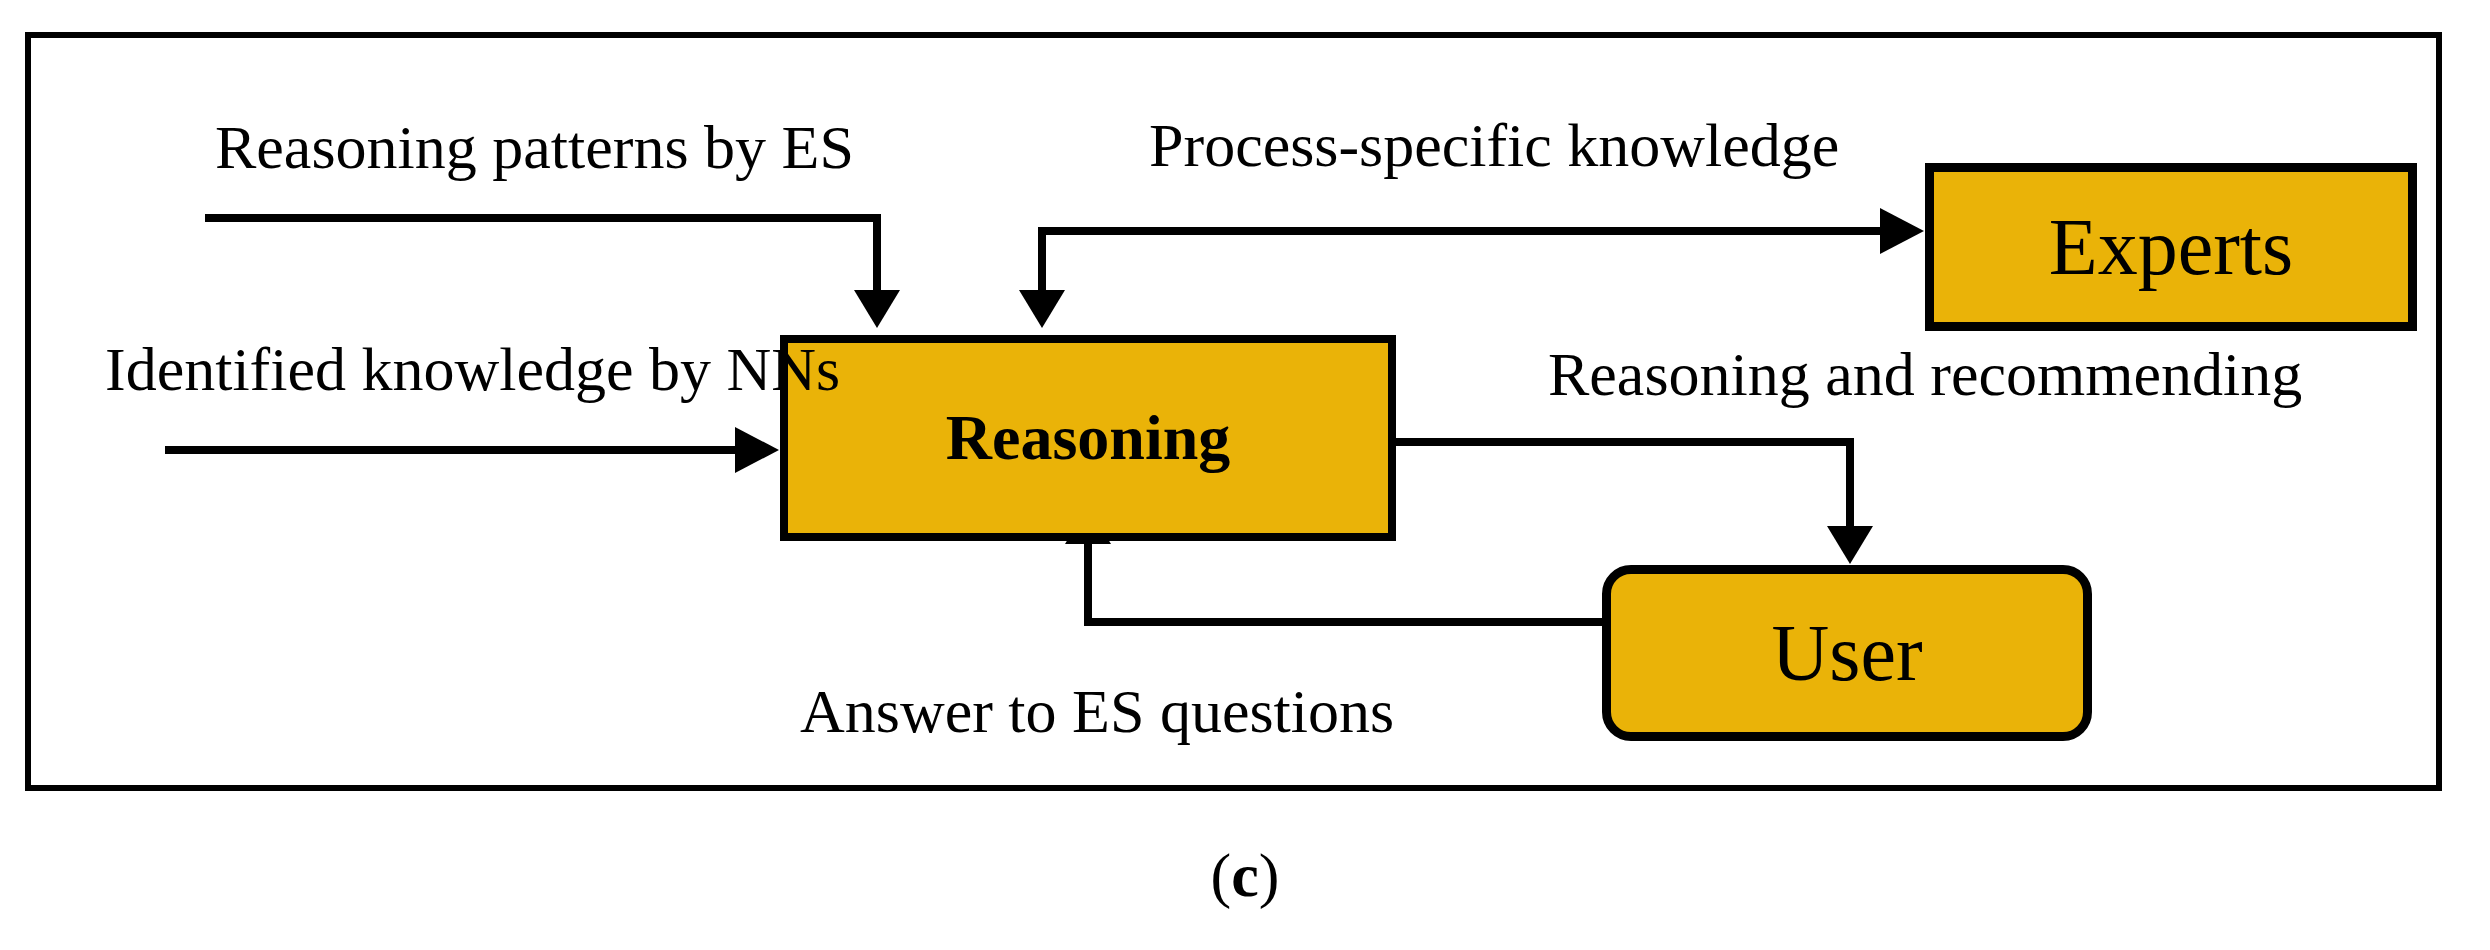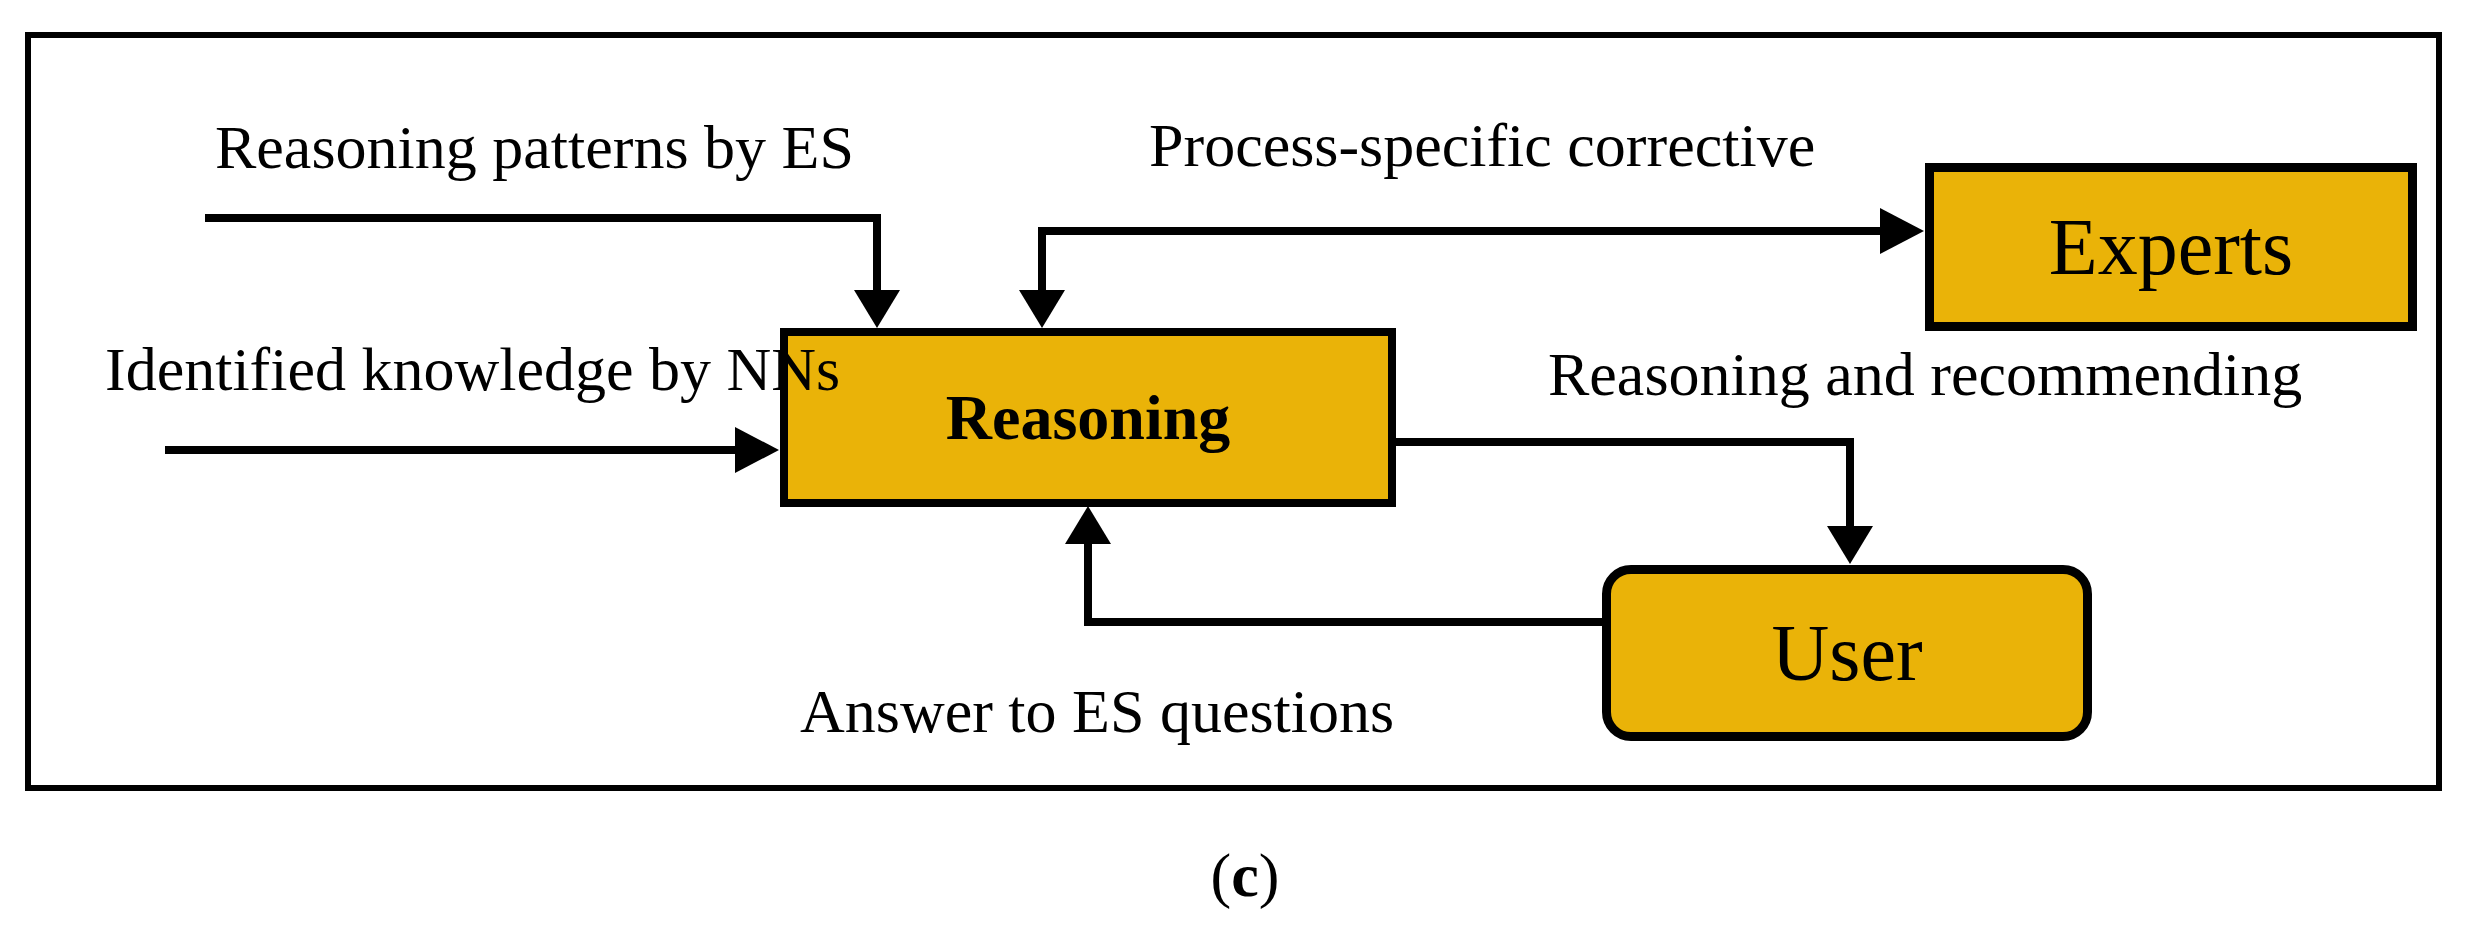--- a/index.html
+++ b/index.html
@@ -11,21 +11,21 @@
   }
   .outer-frame {
     position:absolute; left:25px; top:32px; width:2417px; height:759px;
     border:6px solid #000; box-sizing:border-box; background:#ffffff;
   }
   .node {
     position:absolute; border:9px solid #000; box-sizing:border-box;
     display:flex; align-items:center; justify-content:center;
     background:#eab308; text-align:center;
   }
-  .node-reasoning { left:780px; top:328px; width:616px; height:179px;
+  .node-reasoning { left:780px; top:335px; width:616px; height:206px;
     border-width:8px; font-weight:bold; font-size:64px; }
   .node-experts { left:1925px; top:163px; width:492px; height:168px; font-size:80px; }
   .node-user { left:1602px; top:565px; width:490px; height:176px; font-size:80px;border-radius:29px; }
 
   .lbl {
     position:absolute; font-size:62px; line-height:1.15; white-space:nowrap;
   }
   .lbl-es { left:215px; top:112px; }
   .lbl-proc { left:1149px; top:110px; }
   .lbl-nn { left:105px; top:334px; }
@@ -92,20 +92,20 @@
     <span>Reasoning</span>
   </div>
   <div class="node node-experts">
     <span>Experts</span>
   </div>
   <div class="node node-user">
     <span>User</span>
   </div>
 
   <div class="lbl lbl-es">Reasoning patterns by ES</div>
-  <div class="lbl lbl-proc">Process-specific corrective</div>
+  <div class="lbl lbl-proc">Process-specific knowledge</div>
   <div class="lbl lbl-nn">Identified knowledge by NNs</div>
   <div class="lbl lbl-rr1">Reasoning and recommending</div>
   <div class="lbl lbl-answer">Answer to ES questions</div>
 
   <div class="caption"><span>(</span><span class="letter">c</span><span>)</span></div>
 
 </div>
 
 </body></html>

